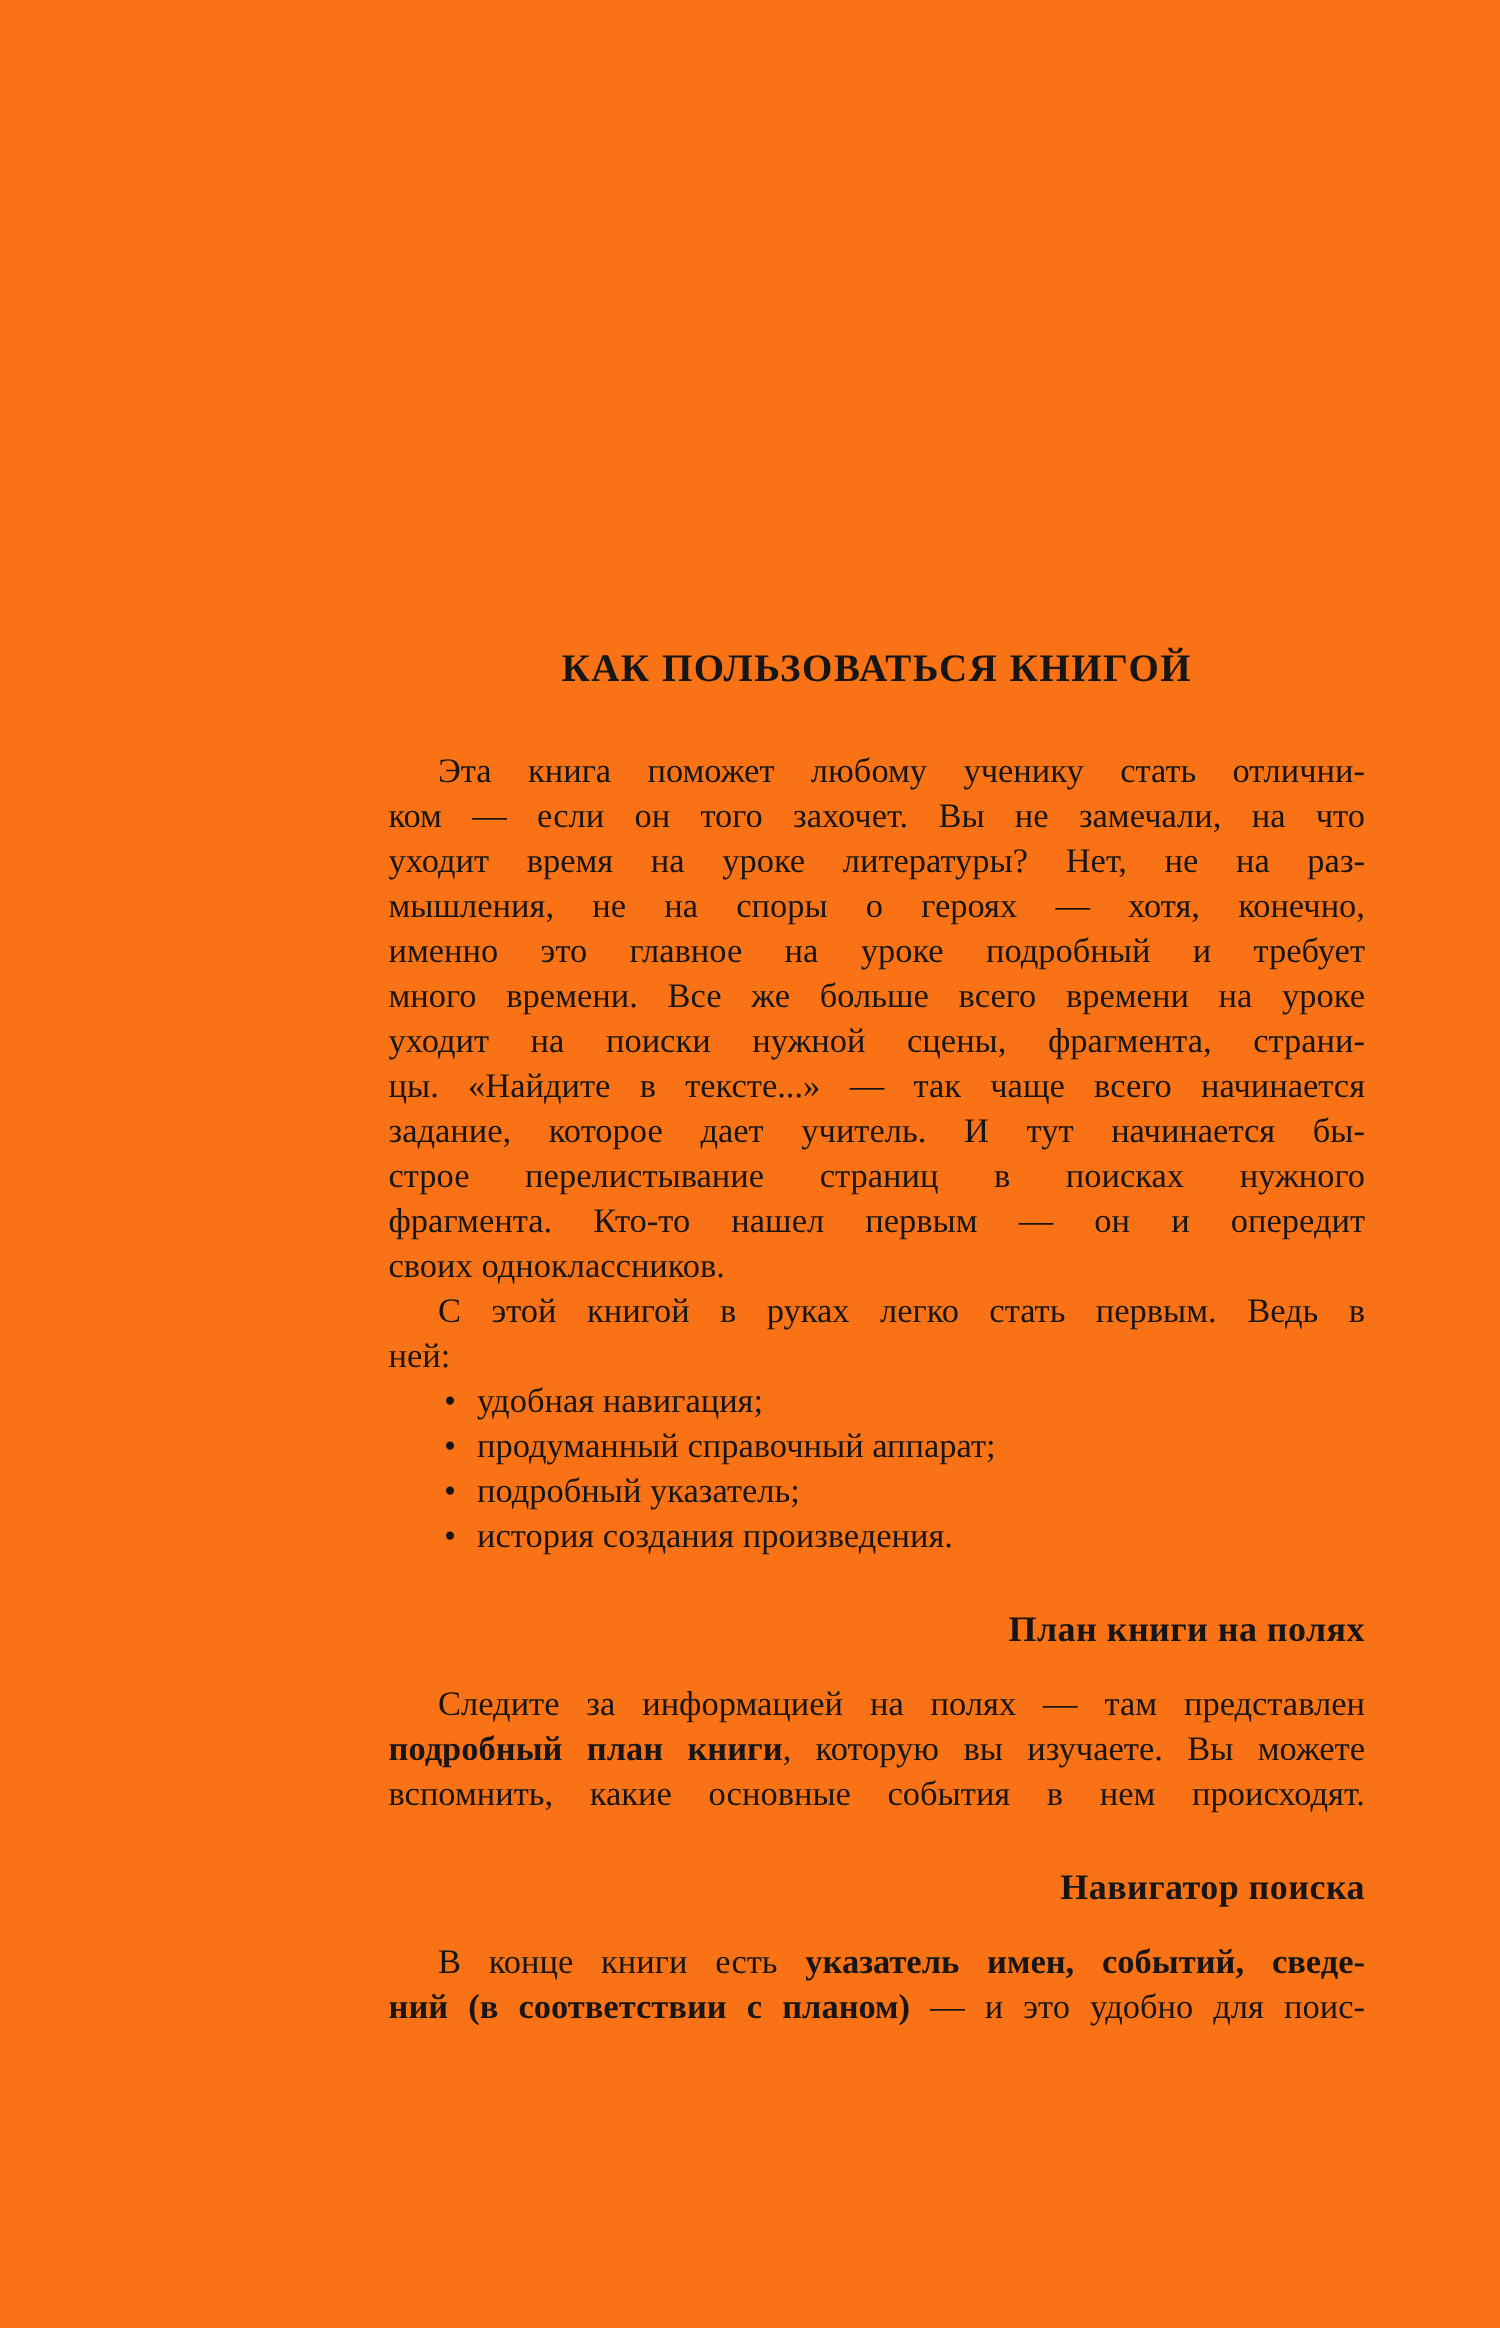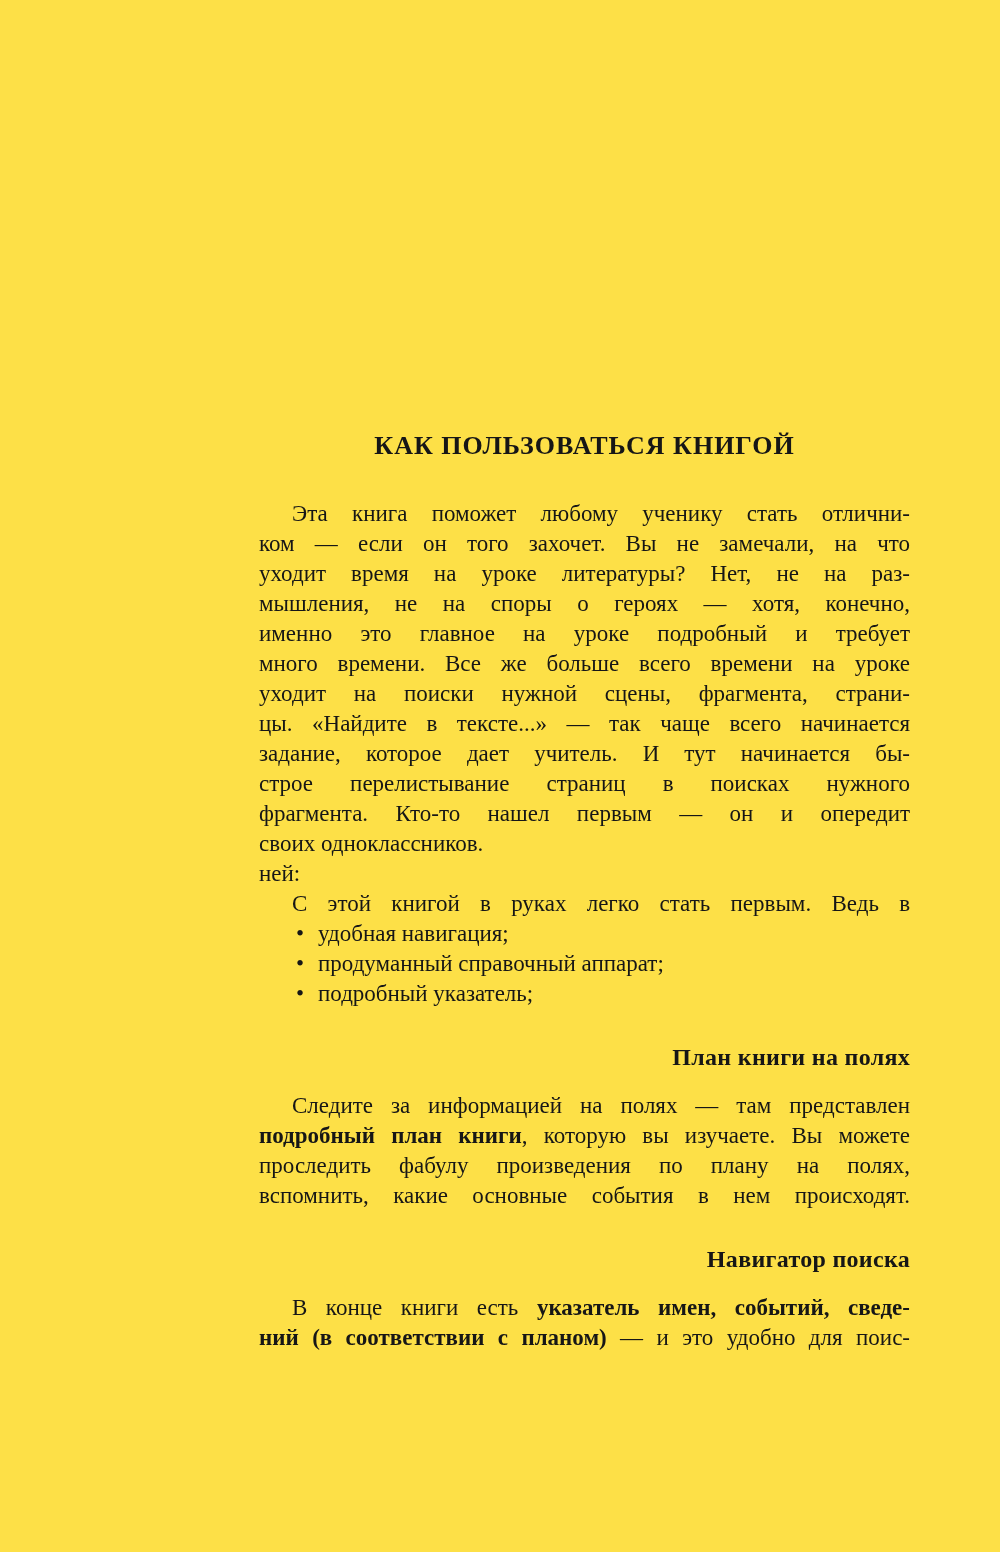--- a/index.html
+++ b/index.html
@@ -8,21 +8,21 @@
     height: 1552px;
     background: #ffffff;
     font-family: "Liberation Serif", serif;
     color: #161616;
   }
   .page {
     position: relative;
     width: 1000px;
     height: 1552px;
     overflow: hidden;
-    background: #fde047;
+    background: #f97316;
   }
   .text-block {
     position: absolute;
     left: 259px;
     top: 0;
     width: 651px;
   }
   .title {
     margin: 430px 0 37px 0;
     font-size: 26px;
@@ -77,33 +77,33 @@
           <div class="line j">именно это главное на уроке подробный и требует</div>
           <div class="line j">много времени. Все же больше всего времени на уроке</div>
           <div class="line j">уходит на поиски нужной сцены, фрагмента, страни-</div>
           <div class="line j">цы. «Найдите в тексте...» — так чаще всего начинается</div>
           <div class="line j">задание, которое дает учитель. И тут начинается бы-</div>
           <div class="line j">строе перелистывание страниц в поисках нужного</div>
           <div class="line j">фрагмента. Кто-то нашел первым — он и опередит</div>
           <div class="line">своих одноклассников.</div>
         </div>
         <div class="para">
+          <div class="line j first">С этой книгой в руках легко стать первым. Ведь в</div>
           <div class="line">ней:</div>
-          <div class="line j first">С этой книгой в руках легко стать первым. Ведь в</div>
         </div>
         <div class="bullets">
           <div class="bullet-line"><span class="dot">•</span>удобная навигация;</div>
           <div class="bullet-line"><span class="dot">•</span>продуманный справочный аппарат;</div>
           <div class="bullet-line"><span class="dot">•</span>подробный указатель;</div>
+          <div class="bullet-line"><span class="dot">•</span>история создания произведения.</div>
         </div>
         <h2 class="heading">План книги на полях</h2>
         <div class="para">
           <div class="line j first">Следите за информацией на полях — там представлен</div>
           <div class="line j"><b>подробный план книги</b>, которую вы изучаете. Вы можете</div>
-          <div class="line j">проследить фабулу произведения по плану на полях,</div>
           <div class="line j">вспомнить, какие основные события в нем происходят.</div>
         </div>
         <h2 class="heading">Навигатор поиска</h2>
         <div class="para">
           <div class="line j first">В конце книги есть <b>указатель имен, событий, сведе-</b></div>
           <div class="line j"><b>ний (в соответствии с планом)</b> — и это удобно для поис-</div>
         </div>
       </div>
   </main>
 </div>

